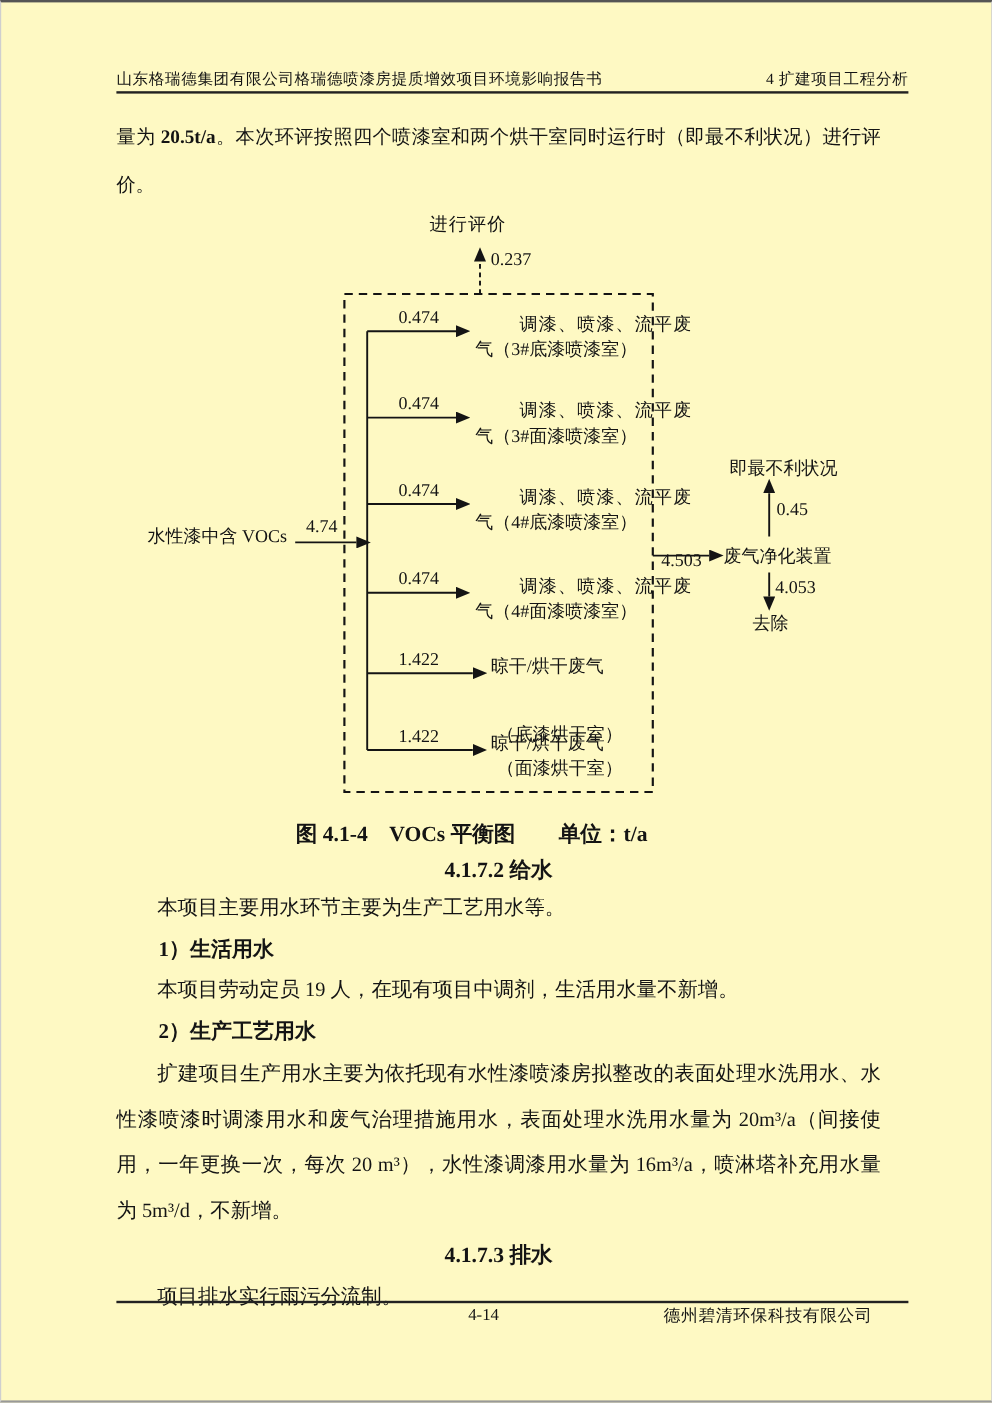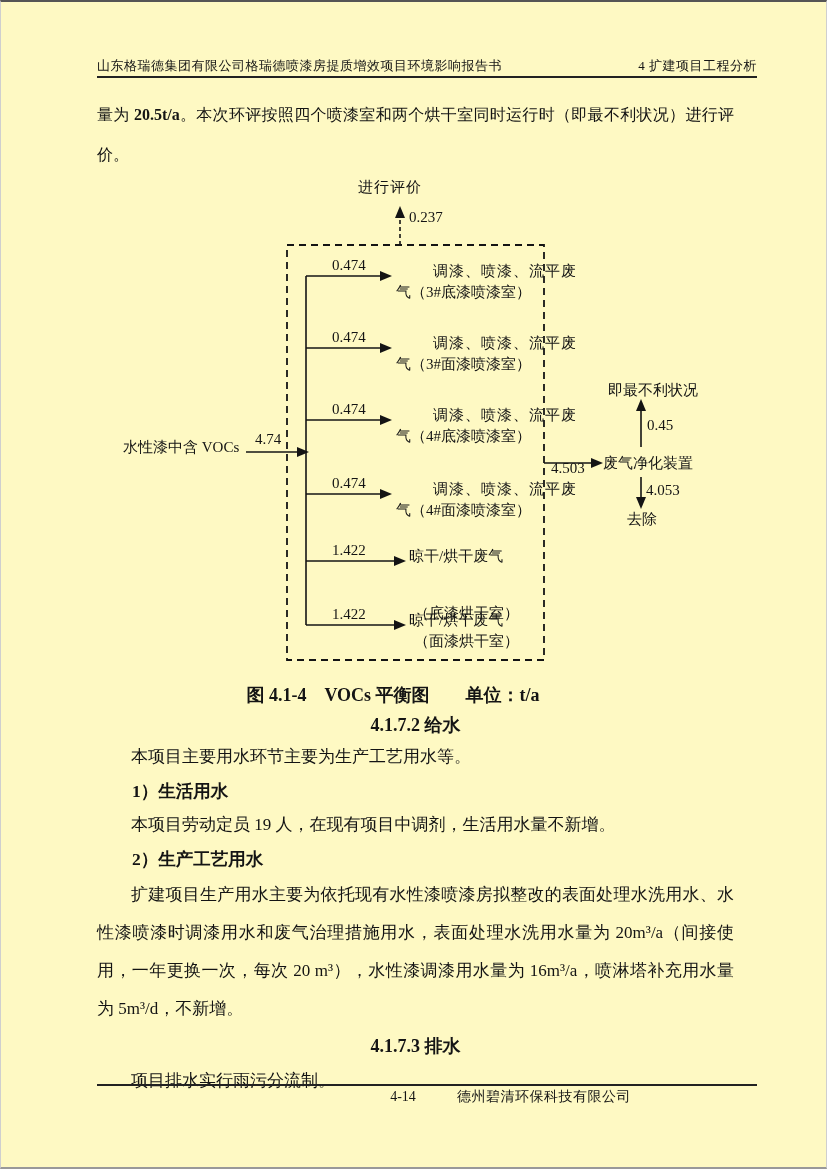--- a/index.html
+++ b/index.html
@@ -34,21 +34,21 @@
   .caption{left:0;top:681px;width:784px;text-align:center;font-weight:bold;font-size:18px;}
   
   .bodyblock{left:96px;top:708px;width:637px;font-size:17px;text-align:justify;}
   .bodyblock h3{margin:0;font-size:18px;font-weight:bold;line-height:30px;text-align:center;}
   .bodyblock h4{margin:0;font-size:17.5px;font-weight:bold;line-height:34px;padding-left:2em;text-align:left;}
   .bodyblock p{margin:0;line-height:34px;text-indent:2em;}
   .bodyblock p.wide{line-height:38px;}
   
   .ftr-rule{left:96px;top:1082px;width:660px;height:1.5px;background:#222;}
   .ftr-page{left:96px;top:1087px;width:612px;text-align:center;font-size:14px;}
-  .ftr-company{left:456px;top:1086px;width:270px;text-align:left;font-size:14px;letter-spacing:.5px;}
+  .ftr-company{left:456px;top:1086px;width:270px;text-align:right;font-size:14px;letter-spacing:.5px;}
 </style>
 </head>
 <body>
 
 <div class="page">
 
   <div>
     <div class="abs hdr-left">山东格瑞德集团有限公司格瑞德喷漆房提质增效项目环境影响报告书</div>
     <div class="abs hdr-right">4 扩建项目工程分析</div>
     <div class="abs hdr-rule"></div>

